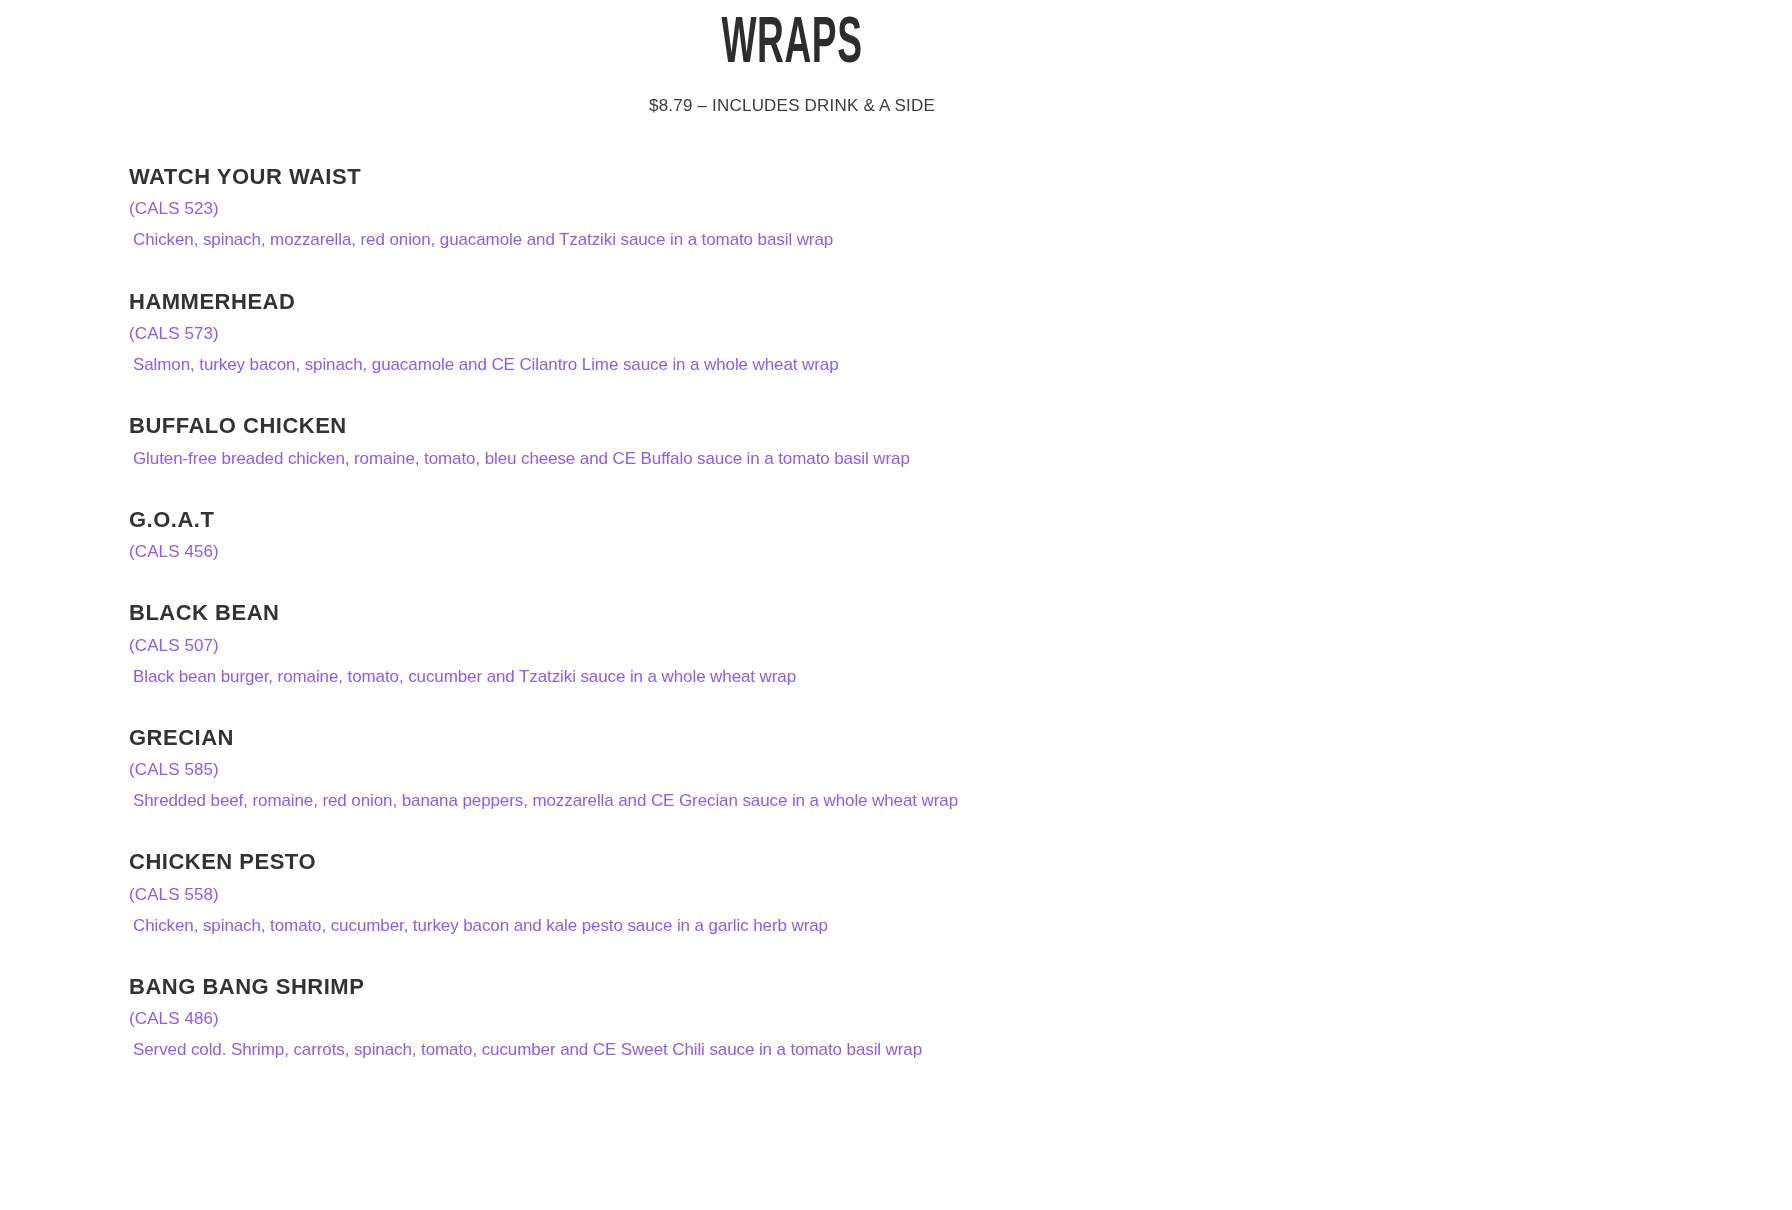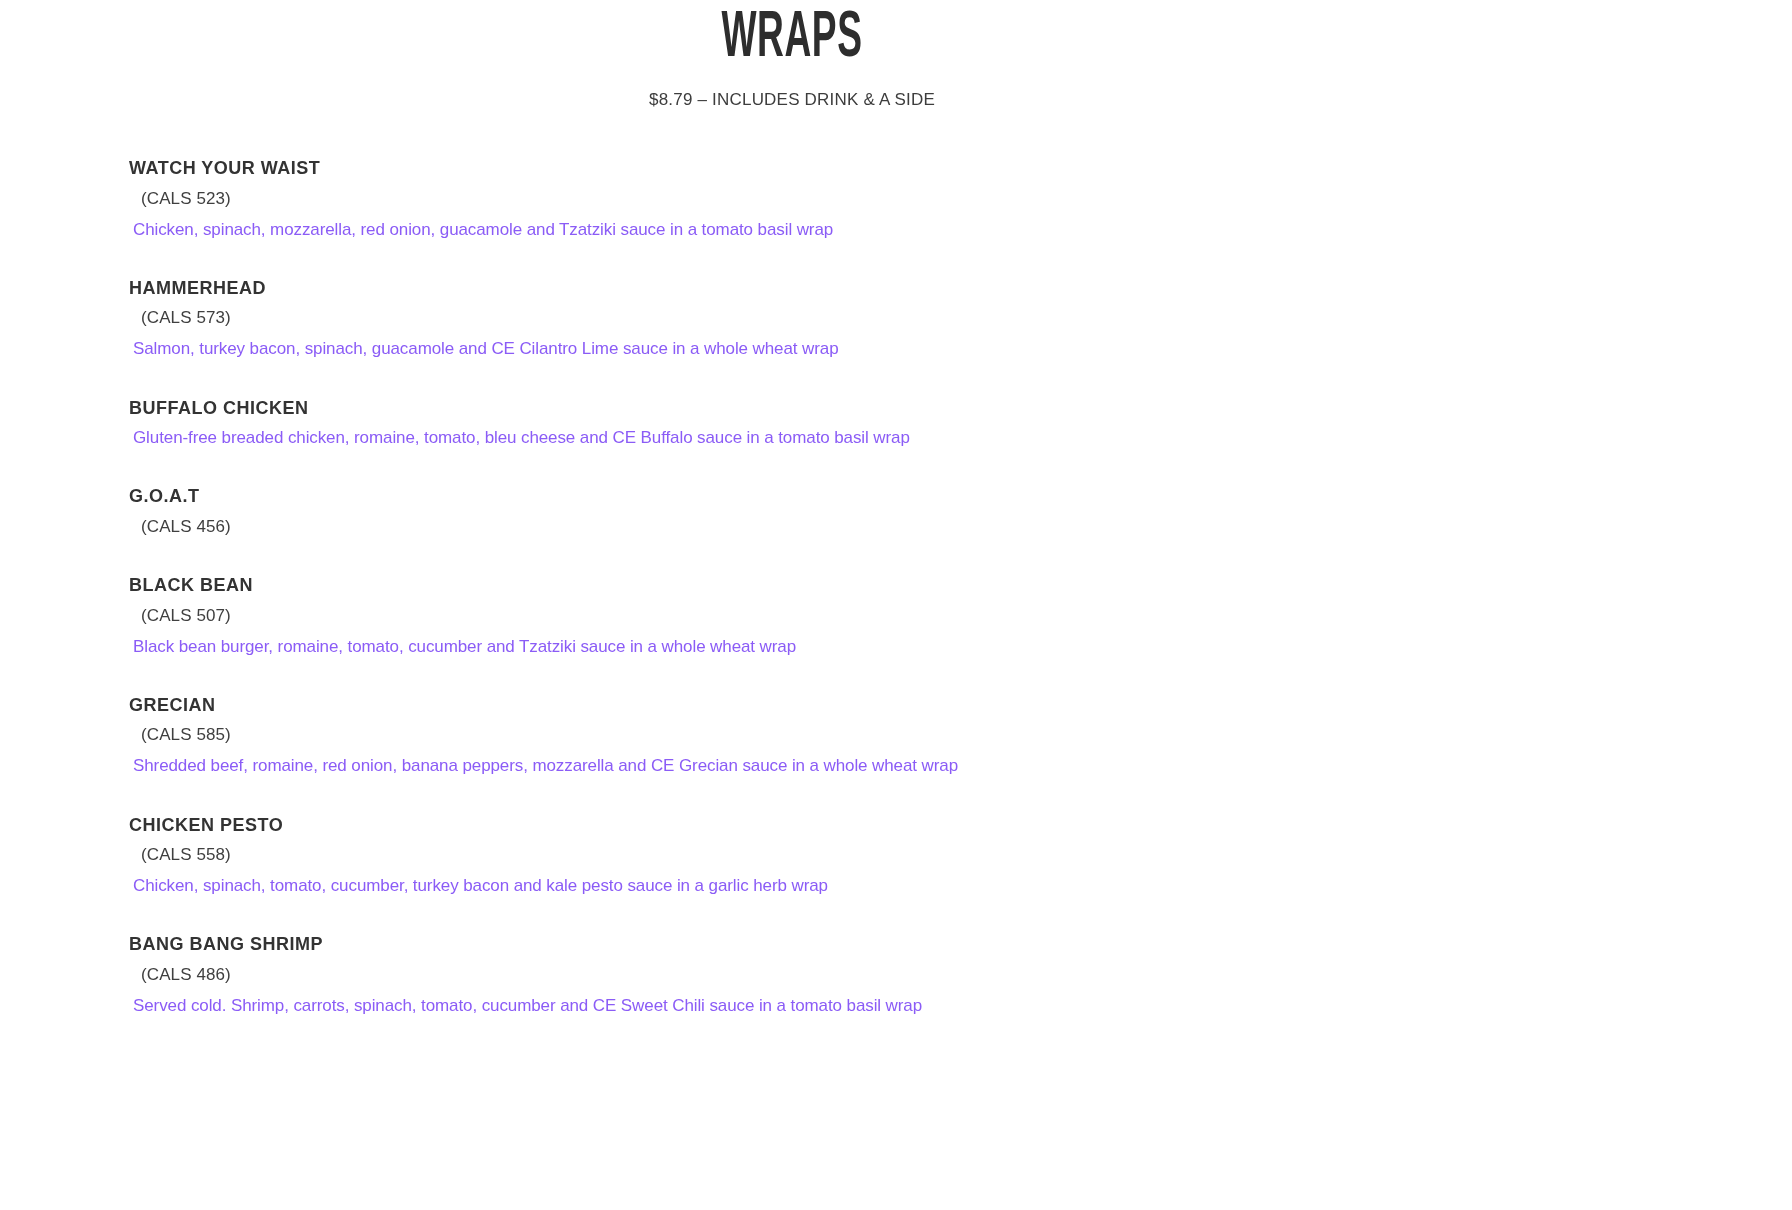--- a/index.html
+++ b/index.html
@@ -10,21 +10,21 @@
   }
   body {
     width: 1792px;
     height: 1210px;
     overflow: hidden;
     position: relative;
   }
   .menu-section {
     width: 1326px;
     margin-left: 129px;
-    padding-top: 2px;
+    padding-top: 8px;
     box-sizing: border-box;
   }
   .menu-header {
     text-align: center;
   }
   .menu-title {
     margin: 0;
     font-size: 64px;
     font-weight: 700;
     color: #2d2d2d;
@@ -41,30 +41,30 @@
     letter-spacing: 0.2px;
   }
   .menu-items {
     margin-top: 48px;
   }
   .menu-item {
     margin-bottom: 37px;
   }
   .item-name {
     margin: 0 0 8px 0;
-    font-size: 18px;
+    font-size: 22px;
     font-weight: 700;
     color: #333333;
     letter-spacing: 0.5px;
     line-height: 1.2;
   }
   .item-cals {
-    margin: 0 0 9px 12px;
+    margin: 0 0 9px 0;
     font-size: 17px;
-    color: #404040;
+    color: #8b5cf6;
     line-height: 1.3;
     letter-spacing: 0.1px;
   }
   .item-desc {
     margin: 4px;
     font-size: 17px;
     color: #8b5cf6;
     line-height: 1.3;
     letter-spacing: -0.1px;
   }

